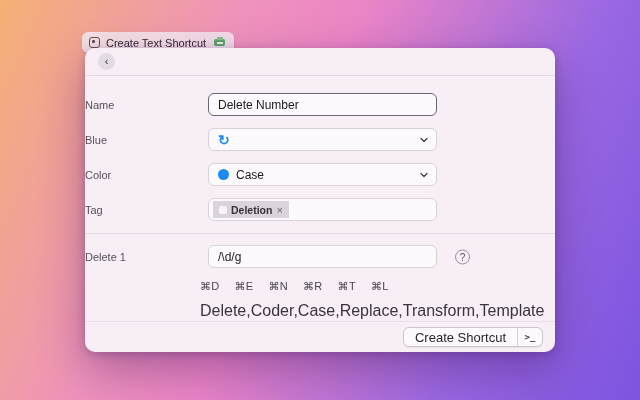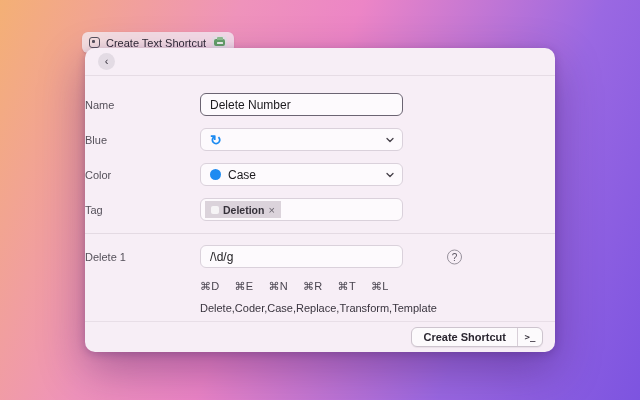--- a/index.html
+++ b/index.html
@@ -60,21 +60,21 @@
     font-family: "Liberation Sans", sans-serif; line-height: 1;
   }
 
   
   .form-area { padding-top: 17px; }
   .row { display: flex; align-items: center; height: 23px; margin-bottom: 12px; }
   .row-label {
     width: 115px; text-align: left; padding-right: 15px;
     font-size: 11px; color: #55505a;
   }
-  .field { width: 203px; height: 23px; position: relative; }
+  .field { width: 229px; height: 23px; position: relative; margin-left: 8px; }
 
   .text-input, .select-box {
     width: 100%; height: 100%; border-radius: 6px;
     background: #fdfafd; border: 1px solid #dad1db;
     font-size: 12px; color: #1c1a1e; padding: 0 9px;
     font-family: "Liberation Sans", sans-serif;
     display: flex; align-items: center;
   }
   input.text-input { outline: none; }
   .text-input.focused { border: 1.5px solid #6b6472; }
@@ -106,35 +106,35 @@
   .help-btn {
     position: absolute; left: 247px; top: 50%; transform: translateY(-50%);
     width: 15px; height: 15px; border-radius: 50%;
     border: 1px solid #97919c; background: transparent;
     font-size: 10px; color: #5b5561; line-height: 13px; text-align: center;
     font-family: "Liberation Sans", sans-serif; padding: 0;
   }
 
   .shortcuts-row { display: flex; gap: 15px; margin-left: 115px; margin-bottom: 9px; margin-top: 2px; }
   .shortcut { font-size: 11px; color: #4a4550; letter-spacing: 0.3px; }
-  .desc-row { margin-left: 115px; font-size: 11px; color: #39343e; }
+  .desc-row { margin-left: 115px; font-size: 16px; color: #39343e; }
 
   
   .footer-divider { position: absolute; left: 0; right: 0; bottom: 30px; height: 1px; background: #e8dee7; }
   .footer {
     position: absolute; right: 12px; bottom: 5px; display: flex;
   }
   .split-btn {
     display: flex; align-items: stretch; height: 20px;
     border: 1px solid #cdc4ce; border-radius: 6px; background: #fcfafc;
     box-shadow: 0 1px 1px rgba(0,0,0,0.06); overflow: hidden;
   }
   .split-main {
     display: flex; align-items: center; padding: 0 11px;
-    font-size: 11px; font-weight: 700; color: #2a2630;
+    font-size: 13px; font-weight: 400; color: #2a2630;
     border: none; background: transparent; font-family: "Liberation Sans", sans-serif;
   }
   .split-sep { width: 1px; background: #d8cfd8; }
   .split-terminal {
     display: flex; align-items: center; justify-content: center; width: 24px;
     font-size: 9px; font-weight: bold; color: #3a3540; letter-spacing: 0px;
     border: none; background: transparent; font-family: "DejaVu Sans Mono", monospace;
   }
 </style>
 </head>

